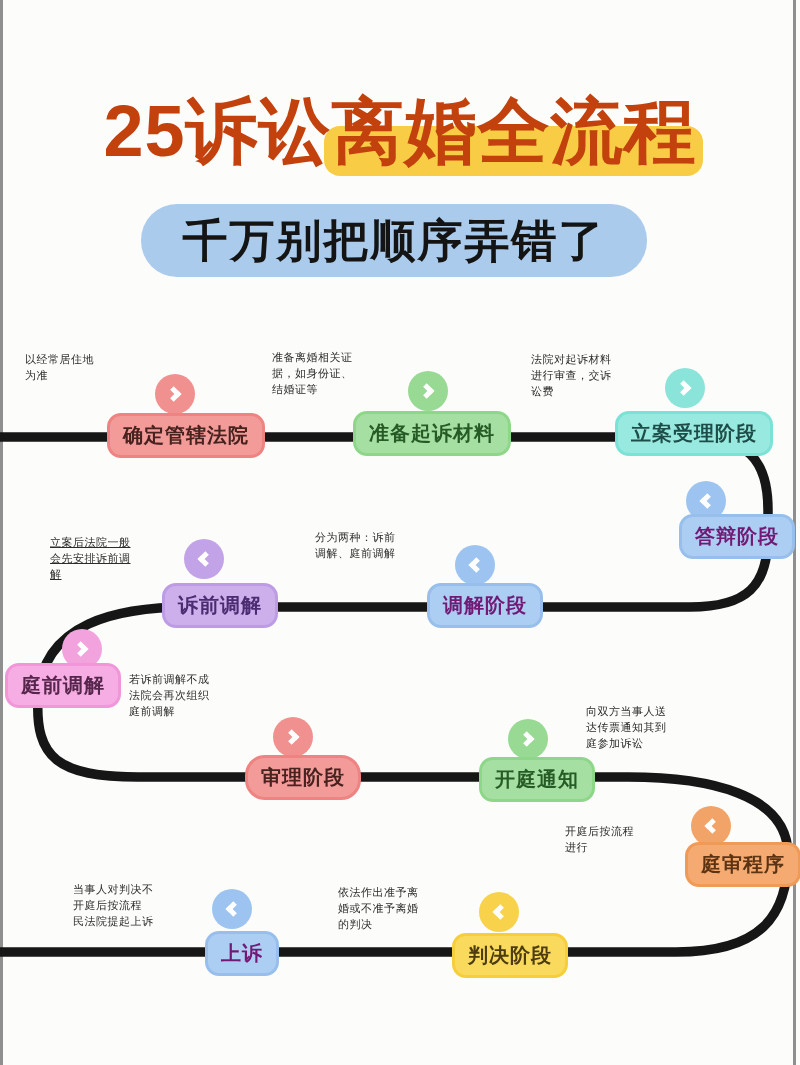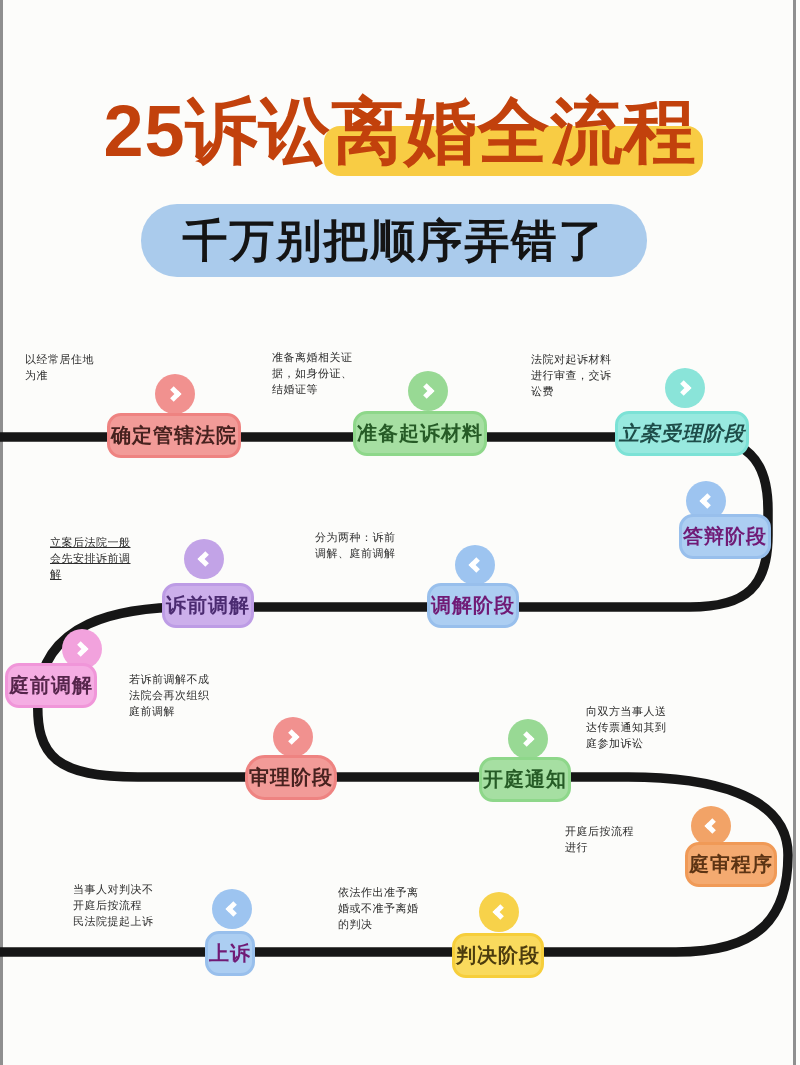--- a/index.html
+++ b/index.html
@@ -32,21 +32,21 @@
     font-size:45px; font-weight:900; color:#141414; letter-spacing:2px;
     z-index:2;
   }
 
   
   svg.path-layer { position:absolute; left:0; top:0; z-index:1; }
 
   
   .pill {
     position:absolute; z-index:3;
-    padding:6px 1px; border-radius:14px; border:3px solid;
+    padding:6px 13px; border-radius:14px; border:3px solid;
     font-size:20px; font-weight:700; letter-spacing:1px; white-space:nowrap;
   }
   
   .chev { position:absolute; width:40px; height:40px; border-radius:50%; z-index:3; }
   .chev i {
     position:absolute; top:50%; left:50%; width:11px; height:11px;
     border-style:solid; border-color:#fff; border-width:5px 5px 0 0;
   }
   .chev.dir-right i { transform:translate(-62%,-50%) rotate(45deg); }
   .chev.dir-left  i { transform:translate(-38%,-50%) rotate(-135deg); }
@@ -72,21 +72,21 @@
   .chev.c-teal    { background:#8AE4D9; }
   .chev.c-blue    { background:#9DC4F0; }
   .chev.c-purple  { background:#C2A3E7; }
   .chev.c-magenta { background:#F2A2DD; }
   .chev.c-orange  { background:#F2A367; }
   .chev.c-yellow  { background:#F7D24A; }
 
   
   .p1  { left:107px; top:413px; }
   .p2  { left:353px; top:411px; }
-  .p3  { left:615px; top:411px;font-style:italic; }
+  .p3  { left:615px; top:411px; }
   .p4  { left:679px; top:514px; }
   .p5  { left:427px; top:583px; }
   .p6  { left:162px; top:583px; }
   .p7  { left:5px;   top:663px; }
   .p8  { left:245px; top:755px;border-radius:20px; }
   .p9  { left:479px; top:757px; }
   .p10 { left:685px; top:842px; }
   .p11 { left:452px; top:933px; }
   .p12 { left:205px; top:931px; }
 

